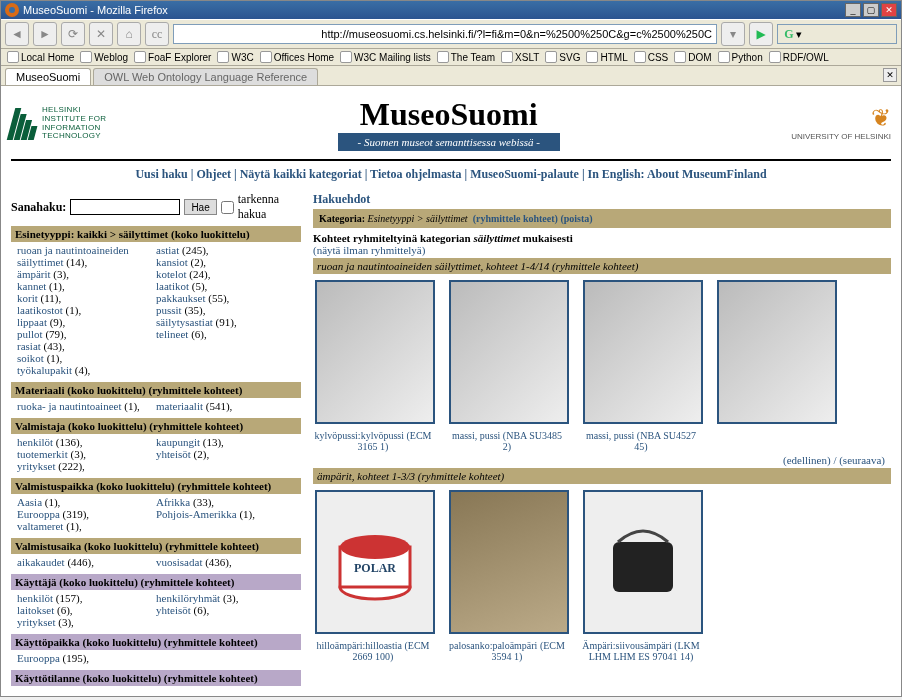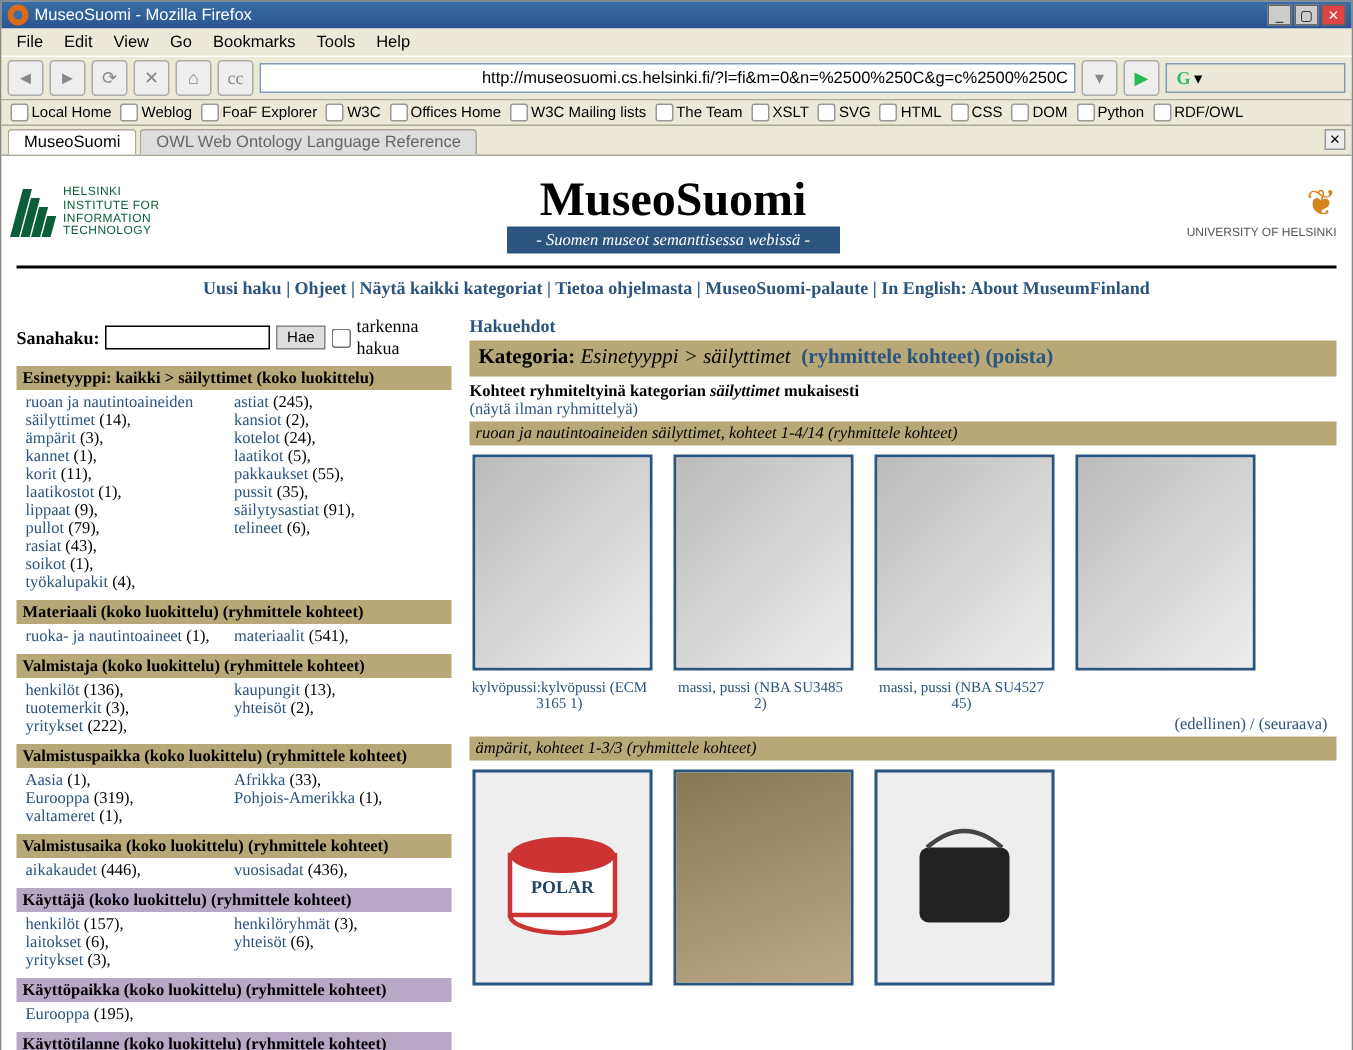--- a/index.html
+++ b/index.html
@@ -48,21 +48,21 @@
 .right { flex:1; }
 .search-row { display:flex; align-items:center; gap:4px; font-size:12px; margin-bottom:4px;}
 .search-row input[type=text]{ width:110px; height:16px; border:1px solid #000; font-size:11px;}
 .search-row button { font-size:10px; padding:0 6px; height:16px; background:#ddd; border:1px solid #888;}
 .cat-hdr { background:#B8A878; padding:2px 4px; font-size:11px; font-weight:bold;}
 .cat-hdr.purple { background:#B8A8C8; }
 .cat-body { padding:2px 6px 6px 6px; display:flex; flex-wrap:wrap; font-size:11px;}
 .cat-col { width:50%; }
 .cat-col a, .cat-body a { color:#2B547E; text-decoration:none; }
 .right h4 { font-size:12px; color:#2B547E; font-weight:bold; margin-bottom:2px;}
-.criteria { background:#B8A878; padding:4px 6px; font-size:14px; margin-bottom:0; font-weight:bold;}
+.criteria { background:#B8A878; padding:4px 6px; font-size:10px; margin-bottom:0; font-weight:bold;}
 .criteria a { color:#2B547E; }
 .criteria .it { font-style:italic; font-weight:normal;}
 .group-hdr { font-size:11px; margin:4px 0 2px 0;}
 .group-band { background:#B8A878; padding:2px 4px; font-size:11px; font-style:italic;}
 .thumbs { display:flex; gap:14px; padding:6px 2px; justify-content:flex-start;}
 .thumb { border:2px solid #2B547E; width:120px; height:144px; display:flex; align-items:center; justify-content:center; background:#eee; position:relative;}
 .thumb svg, .placeholder { max-width:100%; max-height:100%; }
 .placeholder { width:100%; height:100%; background:linear-gradient(135deg,#bbb,#eee); }
 .captions { display:flex; gap:14px; font-size:10px; text-align:center; color:#2B547E;}
 .captions div { width:120px; }
@@ -78,29 +78,20 @@
     <span class="ff-icon"></span>
     <span>MuseoSuomi - Mozilla Firefox</span>
     <span class="titlebar-spacer"></span>
     <div class="win-btns">
       <div class="win-btn">_</div>
       <div class="win-btn">▢</div>
       <div class="win-btn win-close">✕</div>
     </div>
   </div>
 
-  <div class="menubar">
-    <span>File</span>
-    <span>Edit</span>
-    <span>View</span>
-    <span>Go</span>
-    <span>Bookmarks</span>
-    <span>Tools</span>
-    <span>Help</span>
-  </div>
 
   <div class="toolbar">
     <div class="nav-btn">◄</div>
     <div class="nav-btn">►</div>
     <div class="nav-btn">⟳</div>
     <div class="nav-btn">✕</div>
     <div class="nav-btn">⌂</div>
     <div class="nav-btn">cc</div>
     <div class="url-bar"><input class="url-input" value="http://museosuomi.cs.helsinki.fi/?l=fi&amp;m=0&amp;n=%2500%250C&amp;g=c%2500%250C" style=""></div>
     <div class="nav-btn">▾</div>
@@ -354,17 +345,22 @@
           <div class="thumb">
               <div class="placeholder" style="background:linear-gradient(160deg,#887755,#bbaa88)"></div>
             </div>
           <div class="thumb">
             <svg viewBox="0 0 100 100" width="100" height="100">
                 <rect x="20" y="30" width="60" height="50" rx="6" fill="#222"></rect>
                 <path d="M25 30 Q50 8 75 30" stroke="#444" stroke-width="3" fill="none"></path>
               </svg>
           </div>
         </div>
+        <div class="captions">
+          <div>hilloämpäri:hilloastia (ECM 2669 100)</div>
+          <div>palosanko:paloämpäri (ECM 3594 1)</div>
+          <div>Ämpäri:siivousämpäri (LKM LHM LHM ES 97041 14)</div>
+        </div>
       </div>
     </div>
   </div>
 
 </div>
 
 </body></html>

